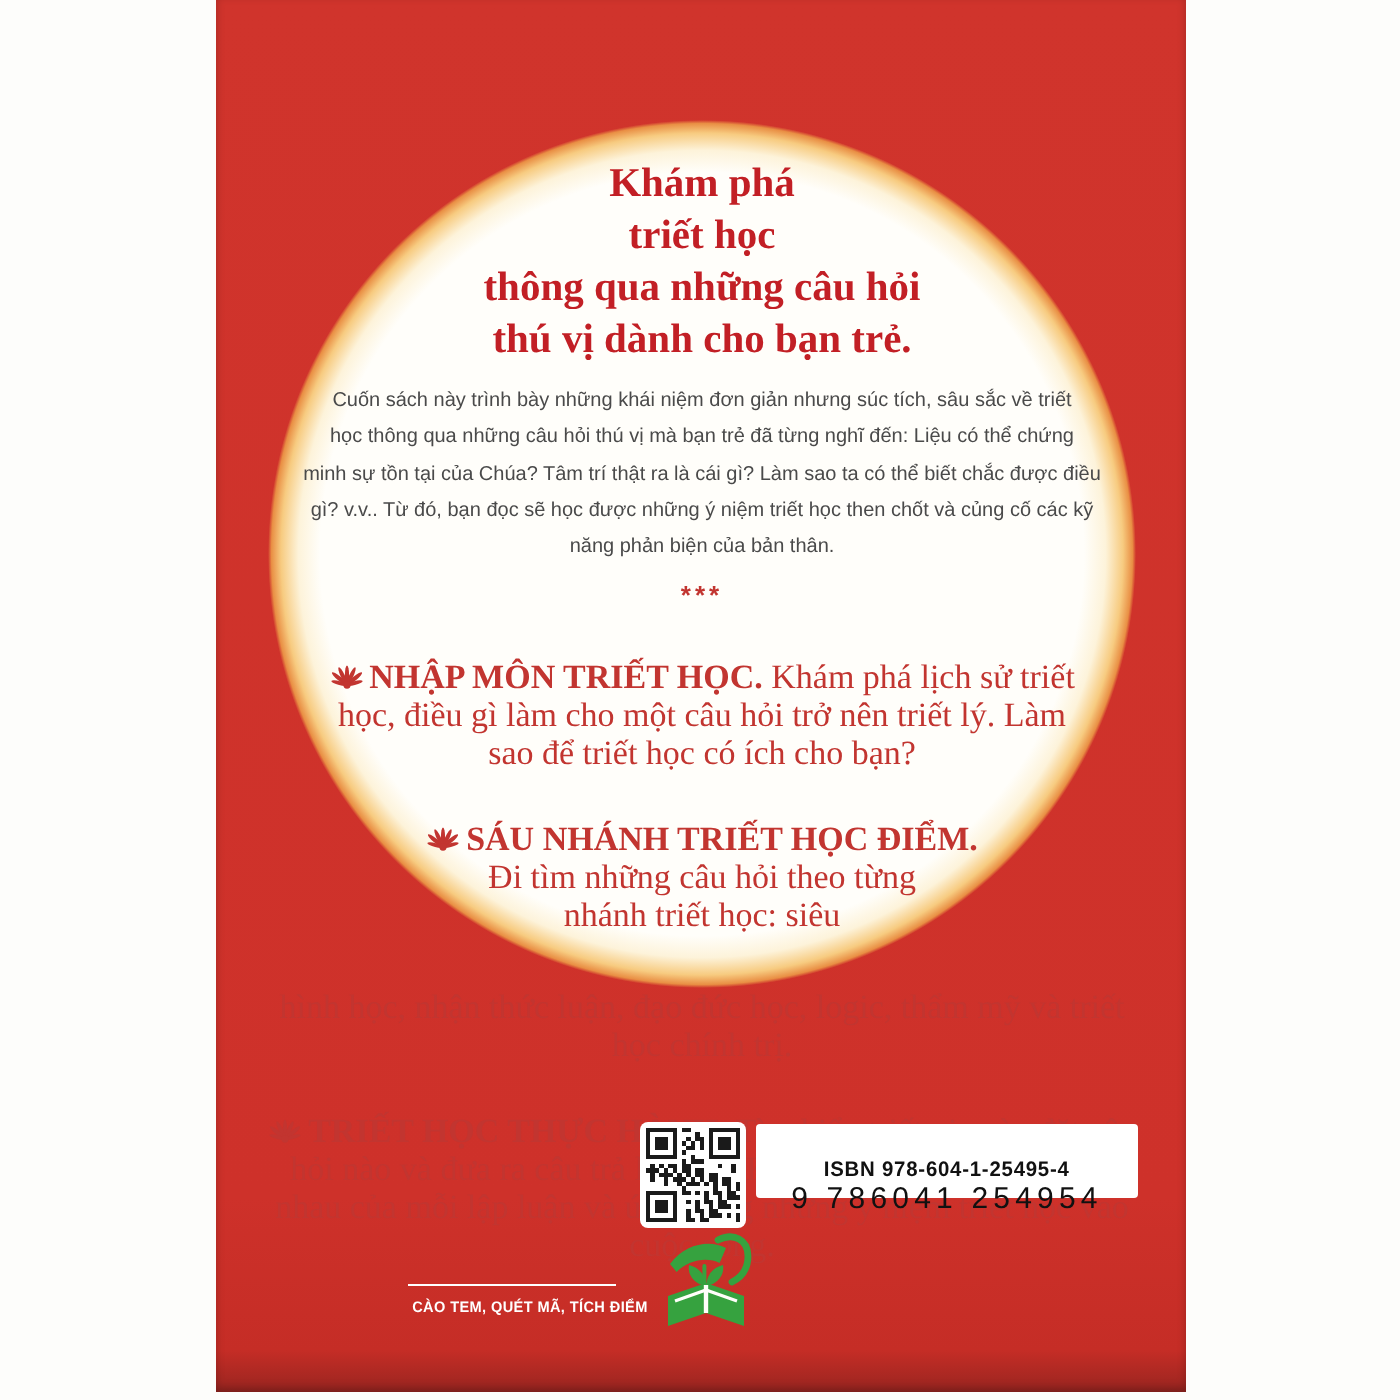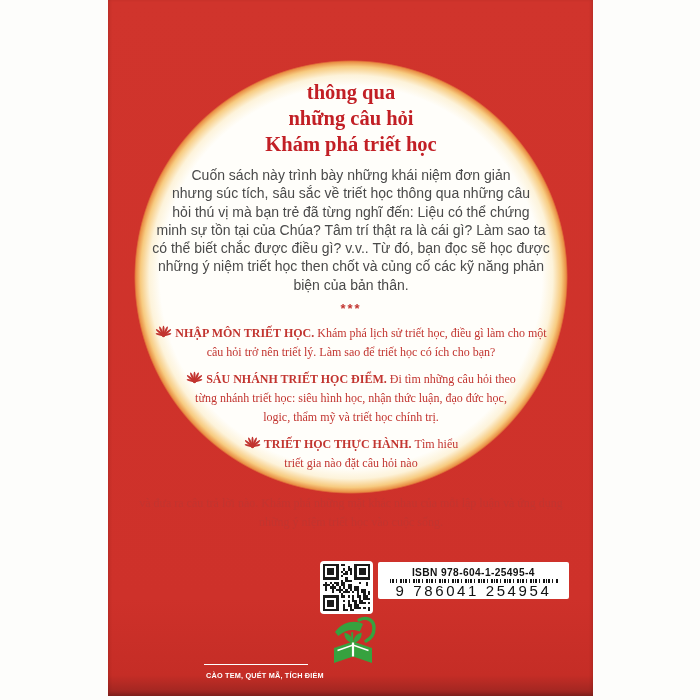--- a/index.html
+++ b/index.html
@@ -40,49 +40,49 @@
   .title{
     padding-top:19px;
     font-family:"Liberation Serif", serif;
     font-weight:bold;
     font-size:20.5px;line-height:26px;
     color:#c21f25;
   }
   .title span{display:block;}
   .intro{
     margin:9px 6px 0 6px;
-    font-size:14px;line-height:18.3px;
+    font-size:10px;line-height:18.3px;
     color:#4a4a4a;
   }
   .stars{
     margin-top:7px;
     font-size:13px;letter-spacing:2px;
     color:#c23530;font-weight:bold;
   }
   .bullet{
     font-family:"Liberation Serif", serif;
     color:#c23530;
-    font-size:12px;line-height:19px;
-    margin-top:8px;
+    font-size:17px;line-height:19px;
+    margin-top:24px;
   }
   .bullet .bh{font-weight:bold;}
   .flower{width:17px;height:14px;vertical-align:-2px;margin-right:3px;}
 
   
   .qr-box{
     position:absolute;left:212px;top:561px;width:53px;height:53px;
     background:#fff;border-radius:4px;padding:3px;box-sizing:border-box;
   }
   .qr-box svg{width:100%;height:100%;display:block;}
 
   .barcode-box{
     position:absolute;left:270px;top:562px;width:191px;height:37px;
     background:#fff;border-radius:2px;
     display:flex;flex-direction:column;align-items:center;
-    padding-top:4px;box-sizing:border-box;justify-content:space-between;
+    padding-top:17px;box-sizing:border-box;justify-content:space-between;
   }
   .isbn{
     font-size:10.5px;font-weight:bold;color:#111;
     letter-spacing:.4px;white-space:nowrap;transform:scaleX(.97);
   }
   .bars{
     width:168px;height:12px;margin-top:1px;
     background:repeating-linear-gradient(90deg,
       #141414 0 1px,#fff 1px 2px,
       #141414 2px 4px,#fff 4px 6px,
@@ -91,21 +91,20 @@
   }
   .digits{
     font-size:15px;color:#111;letter-spacing:2.6px;
     margin-top:-1px;white-space:nowrap;
   }
 
   
   .loyalty{
     position:absolute;left:96px;top:642px;width:104px;
     text-align:center;
-    margin-top:22px;
   }
   .loyalty .rule{border-top:1px solid #fff;width:100%;height:0;}
   .loyalty .txt{
     margin-top:6px;color:#fff;font-weight:bold;
     font-size:7.6px;letter-spacing:.2px;white-space:nowrap;
     transform:scaleX(.96);transform-origin:center;
   }
 
   
   .pub-logo{position:absolute;left:221px;top:615px;width:48px;height:56px;}
@@ -115,22 +114,23 @@
 <body>
 
 <div class="page">
   <div class="cover">
 
     <div class="circle">
       <div class="shape-l"></div>
       <div class="shape-r"></div>
 
       <div class="title">
+        <span>Khám phá triết học</span>
         <span>thông qua những câu hỏi</span>
-        <span>Khám phá triết học</span>
+        <span>thú vị dành cho bạn trẻ.</span>
       </div>
 
       <div class="intro">Cuốn sách này trình bày những khái niệm đơn giản nhưng súc tích, sâu sắc về triết học thông qua những câu hỏi thú vị mà bạn trẻ đã từng nghĩ đến: Liệu có thể chứng minh sự tồn tại của Chúa? Tâm trí thật ra là cái gì? Làm sao ta có thể biết chắc được điều gì? v.v.. Từ đó, bạn đọc sẽ học được những ý niệm triết học then chốt và củng cố các kỹ năng phản biện của bản thân.</div>
 
       <div class="stars">***</div>
 
       <div class="bullet">
         <svg class="flower" viewBox="0 0 24 20">
           <g fill="#c23530">
             <ellipse cx="12" cy="8" rx="1.5" ry="7" transform="rotate(0 12 15)"></ellipse>

